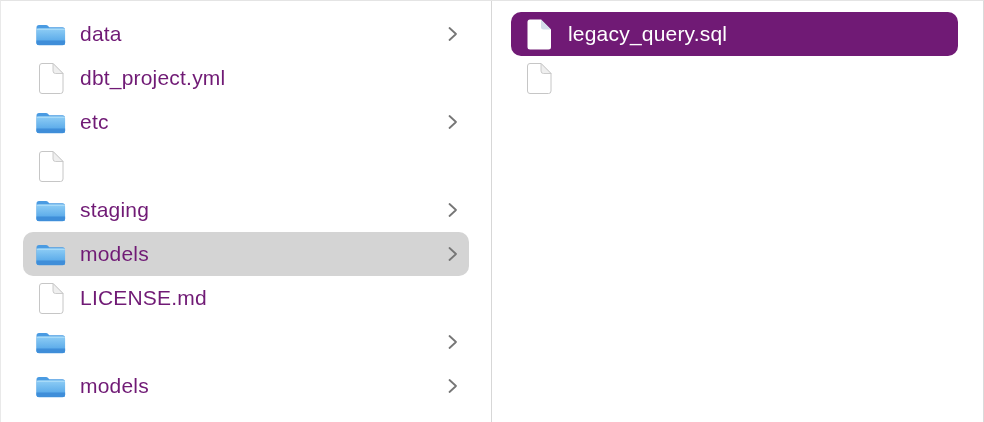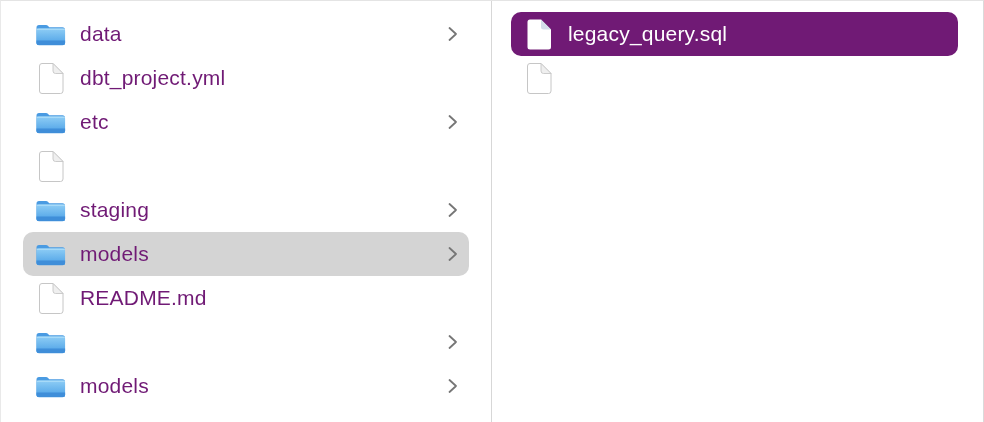--- a/index.html
+++ b/index.html
@@ -170,21 +170,21 @@
           </svg>
         </span>
       </div>
       <div class="row">
         <span class="icon">
           <svg width="26" height="31" viewBox="0 0 26 31">
             <path d="M4 0.5 H15 L25 10.5 V28 a2.5 2.5 0 0 1 -2.5 2.5 H4 A2.5 2.5 0 0 1 1.5 28 V3 A2.5 2.5 0 0 1 4 0.5 Z" fill="#ffffff" stroke="#c6c6c6" stroke-width="1"></path>
             <path d="M15 0.5 L25 10.5 H17.5 A2.5 2.5 0 0 1 15 8 Z" fill="#efefef" stroke="#c6c6c6" stroke-width="0.9"></path>
           </svg>
         </span>
-        <span class="label">README.md</span>
+        <span class="label">LICENSE.md</span>
       </div>
       <div class="row">
         <span class="icon">
           <svg width="31" height="25" viewBox="0 0 31 25">
             <defs>
               <linearGradient id="fgrad" x1="0" y1="0" x2="0" y2="1">
                 <stop offset="0" stop-color="#8ecdf5"></stop>
                 <stop offset="1" stop-color="#4ba0e6"></stop>
               </linearGradient>
             </defs>

